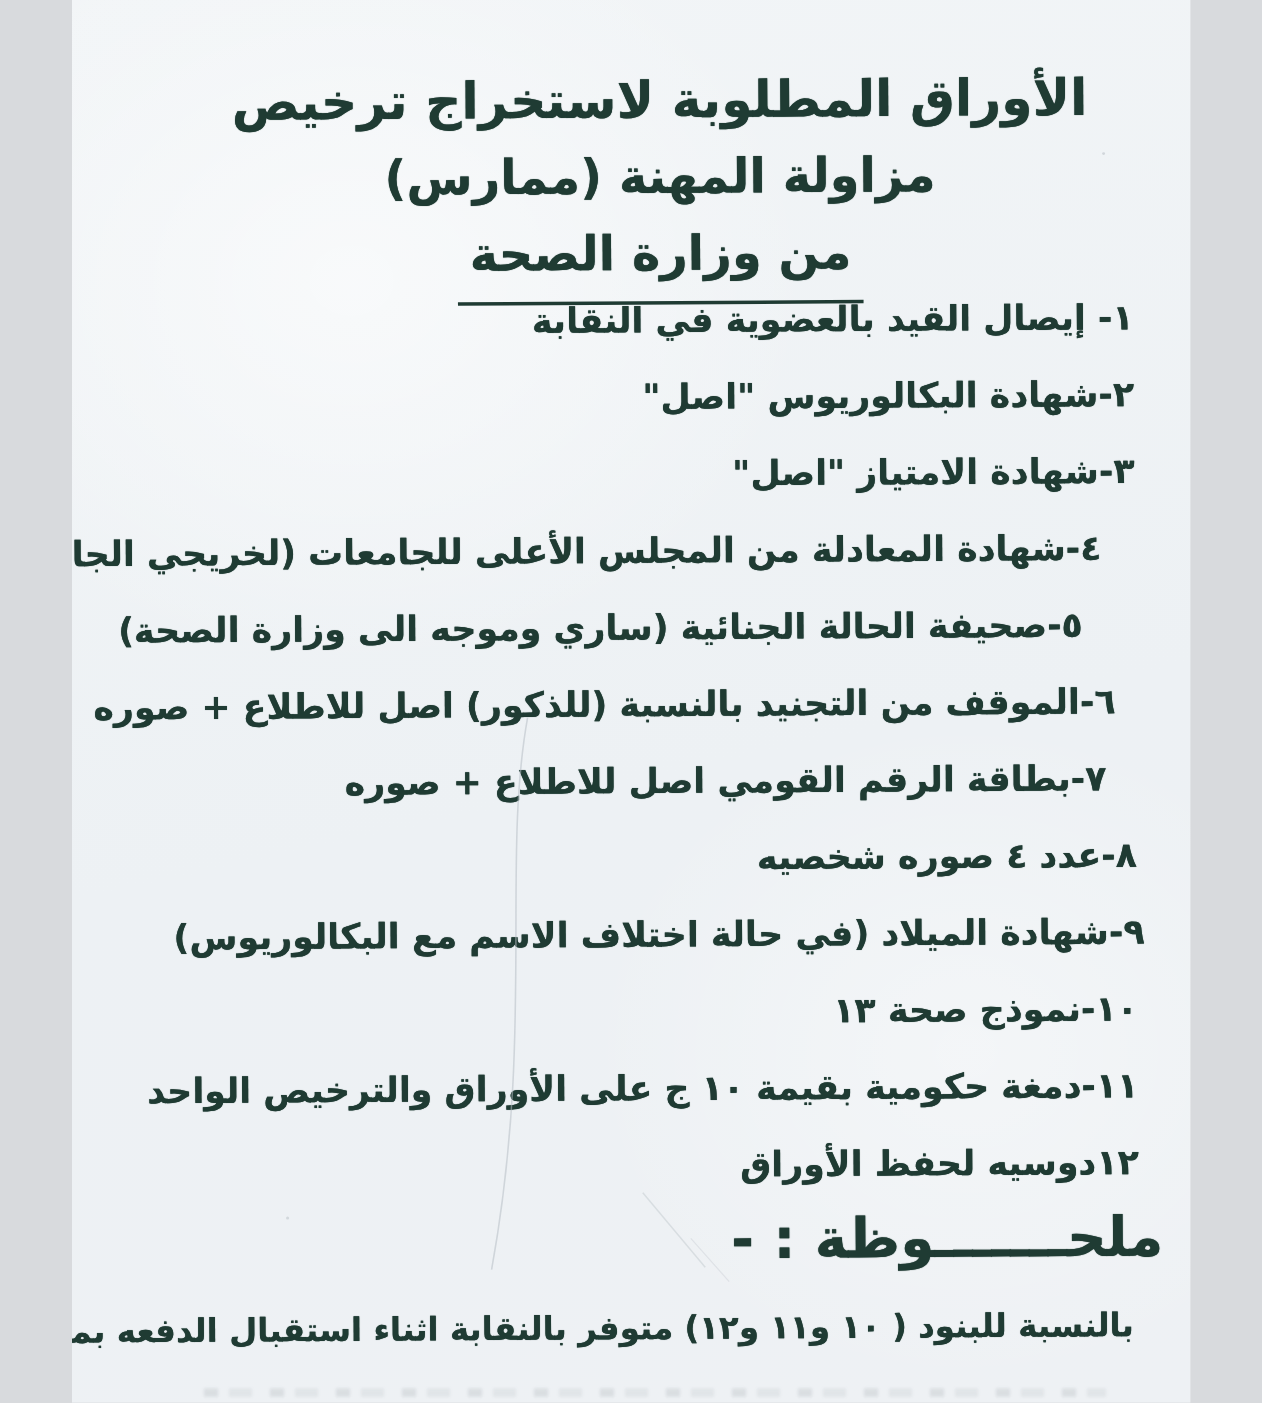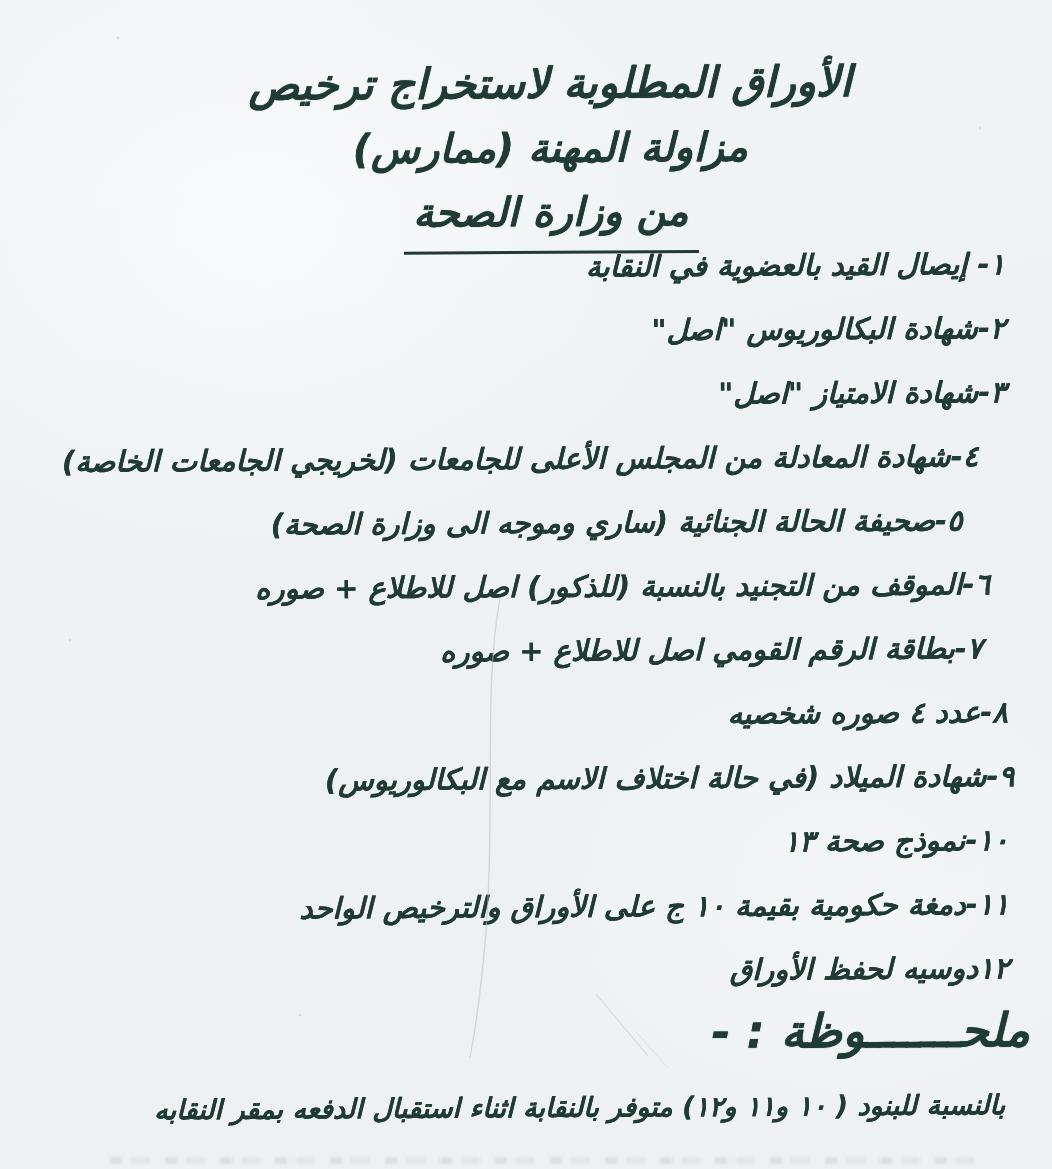--- a/index.html
+++ b/index.html
@@ -1,29 +1,28 @@
 <!DOCTYPE html>
 <html lang="ar" dir="rtl" style="--ink: #1f3b33;"><head>
 <meta charset="utf-8">
 <style>
   html,body{margin:0;padding:0;background:#d8dadd;}
   .page{
     position:relative;
-    width:1052px;
+    width:932px;
     height:1169px;
     margin:0 auto;
     overflow:hidden;
     direction:rtl;
     background:
       radial-gradient(ellipse 60% 40% at 25% 20%, rgba(255,255,255,.55), transparent 70%),
       radial-gradient(ellipse 50% 35% at 80% 75%, rgba(255,255,255,.35), transparent 70%),
       linear-gradient(168deg, #f2f5f7 0%, #edf1f4 55%, #eef1f4 100%);
     font-family:"DejaVu Sans", sans-serif;
     color:var(--ink, #1f3b33);
-    font-style:italic;
   }
   .content{
     position:absolute; inset:0;
     transform:rotate(-0.35deg);
     transform-origin:50% 50%;
   }
   .title-block{
     position:absolute;
     top:52px; left:0; right:0;
     text-align:center;

